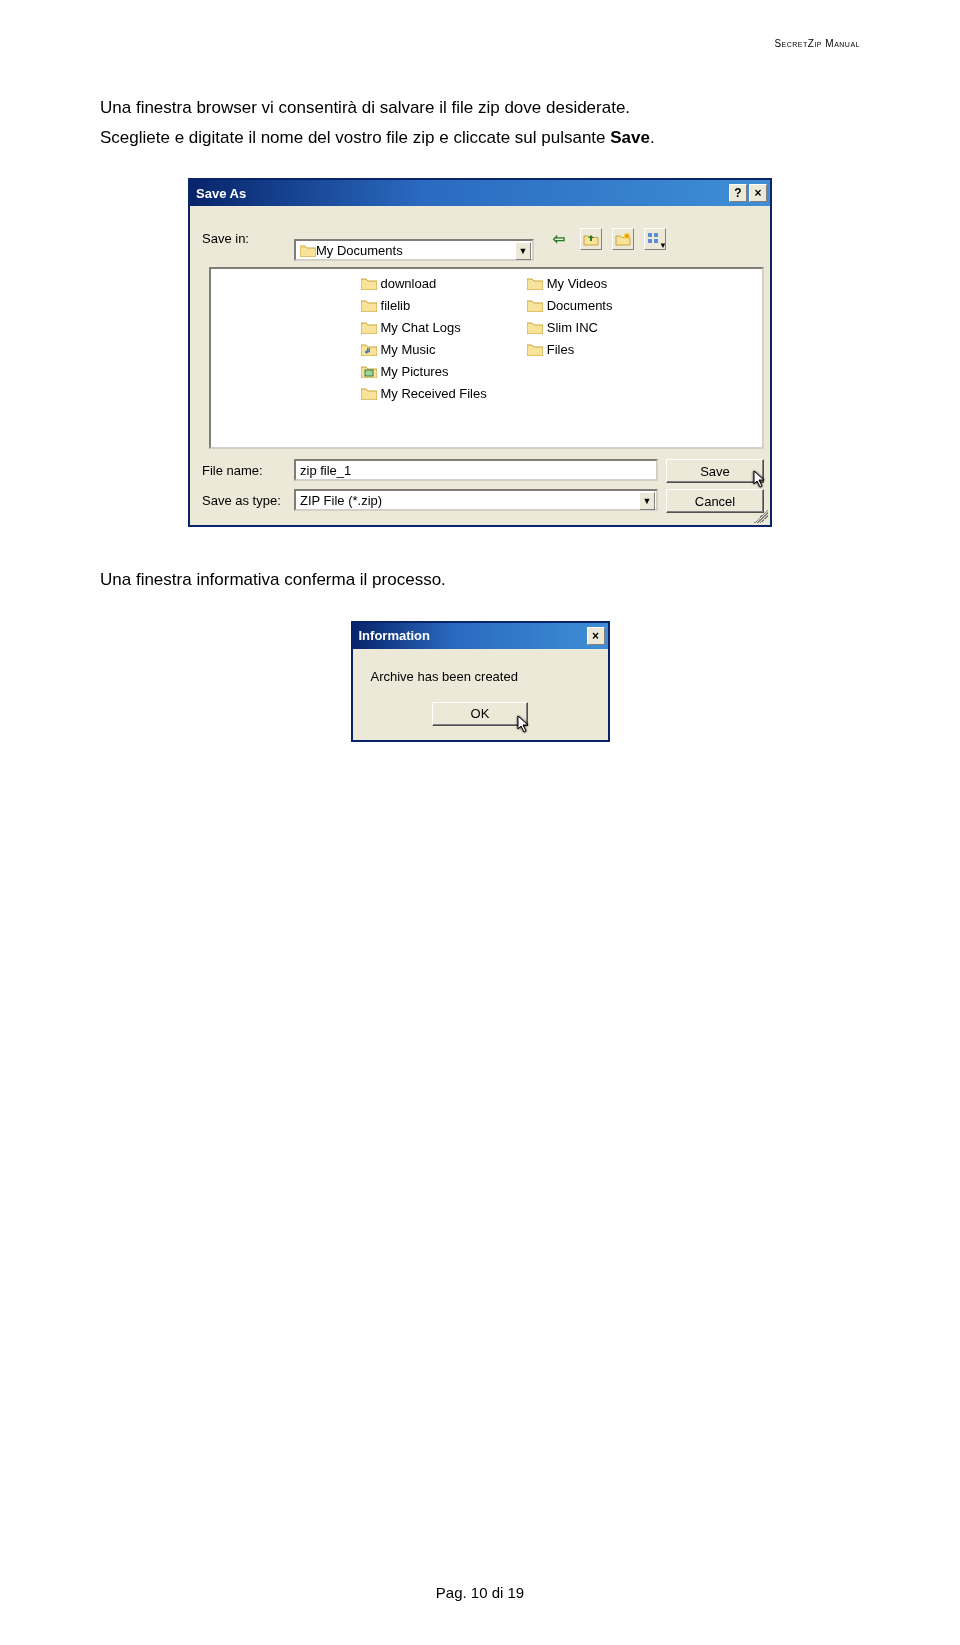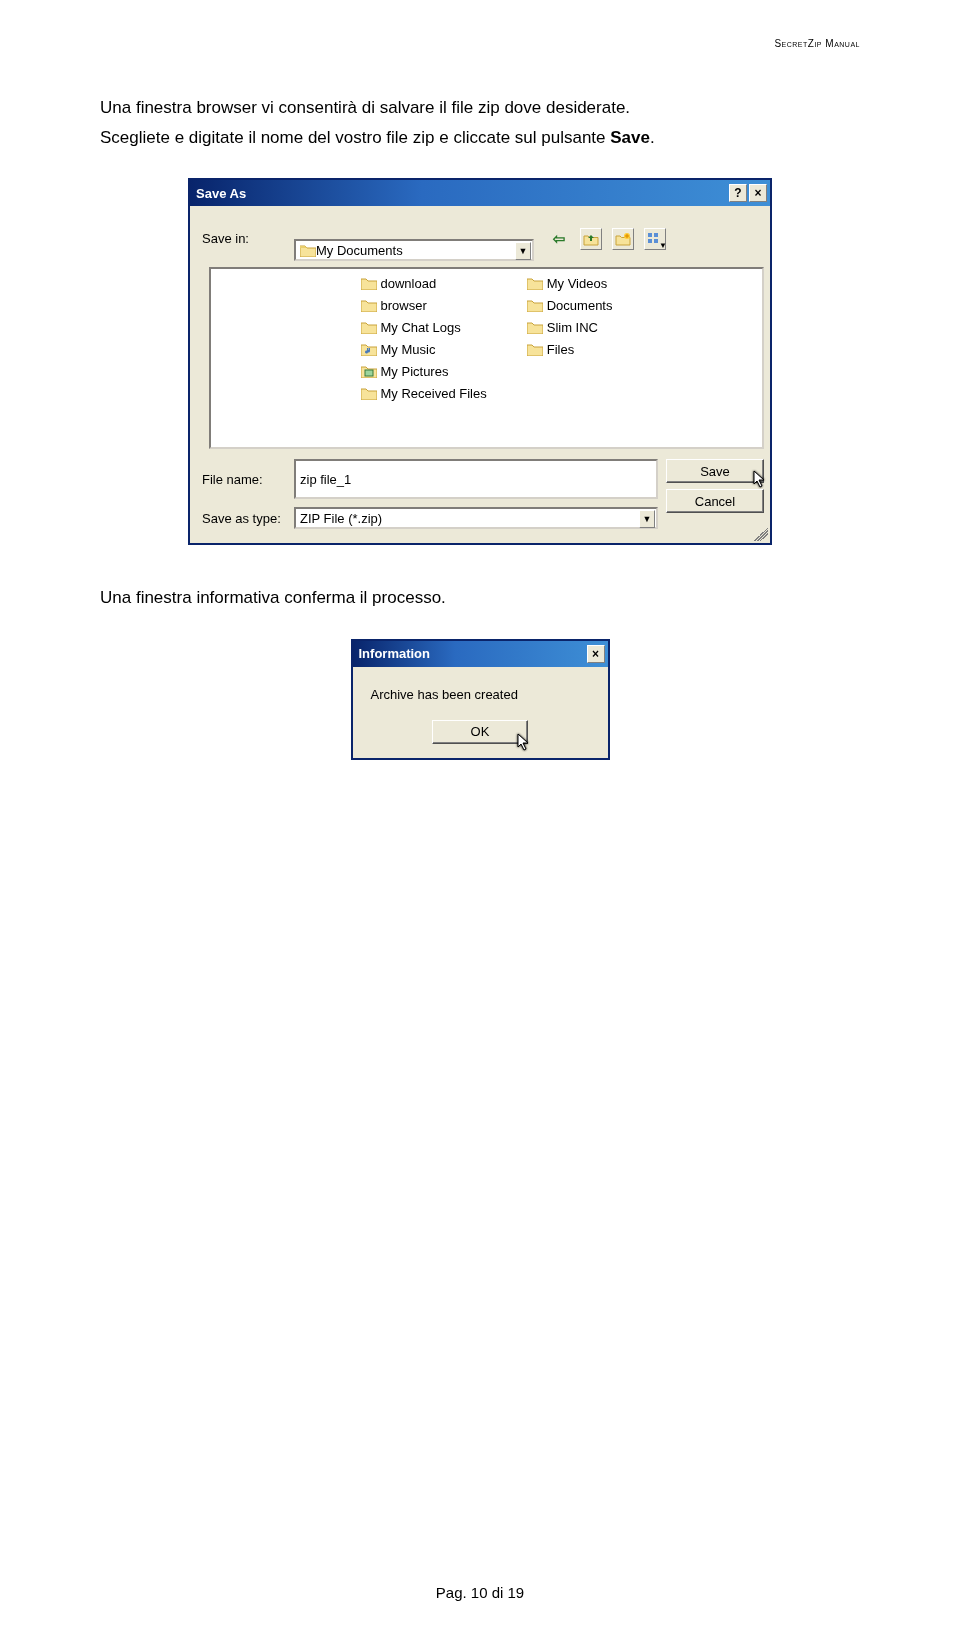--- a/index.html
+++ b/index.html
@@ -106,21 +106,21 @@
     justify-content: center;
   }
   .col { display:flex; flex-direction:column; gap:2px; }
   .fitem { display:flex; align-items:center; gap:4px; font-size:13px; height:20px; }
   .ficon { width:16px; height:14px; display:inline-flex; align-items:center; justify-content:center; }
 
   .bottom { display:flex; gap:8px; }
   .bleft { flex:1; }
   .bleft .row { margin-bottom:8px; }
   .txtinput {
-    flex:1; height:40px; background:#fff; border:2px inset #d4d0c8;
+    flex:1; height:22px; background:#fff; border:2px inset #d4d0c8;
     padding:0 4px; display:flex; align-items:center;
   }
   .btns { width:98px; display:flex; flex-direction:column; gap:6px; padding-top:0; }
   .winbtn {
     height:24px; background:#ECE9D8;
     border:1px solid #fff; border-right-color:#505050; border-bottom-color:#505050;
     box-shadow: inset -1px -1px 0 #808080, inset 1px 1px 0 #ECE9D8;
     display:flex; align-items:center; justify-content:center;
     font-size:13px;
     position:relative;
@@ -226,21 +226,21 @@
                   </svg>
                 </span>
                 <span>download</span>
               </div>
             <div class="fitem">
                 <span class="ficon">
                   <svg class="folder-icon" viewBox="0 0 16 13">
                     <path d="M0 2h5l2 2h9v9H0z" fill="#F7E39A" stroke="#C9A33A"></path>
                   </svg>
                 </span>
-                <span>browser</span>
+                <span>filelib</span>
               </div>
             <div class="fitem">
                 <span class="ficon">
                   <svg class="folder-icon" viewBox="0 0 16 13">
                     <path d="M0 2h5l2 2h9v9H0z" fill="#F7E39A" stroke="#C9A33A"></path>
                   </svg>
                 </span>
                 <span>My Chat Logs</span>
               </div>
             <div class="fitem">

